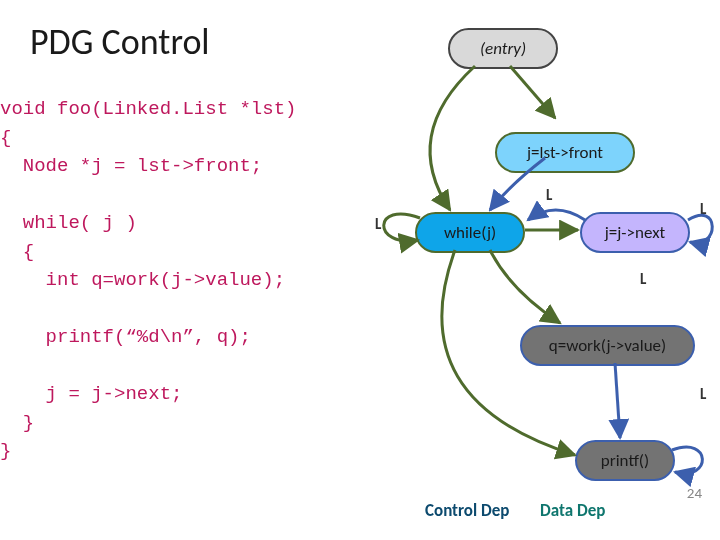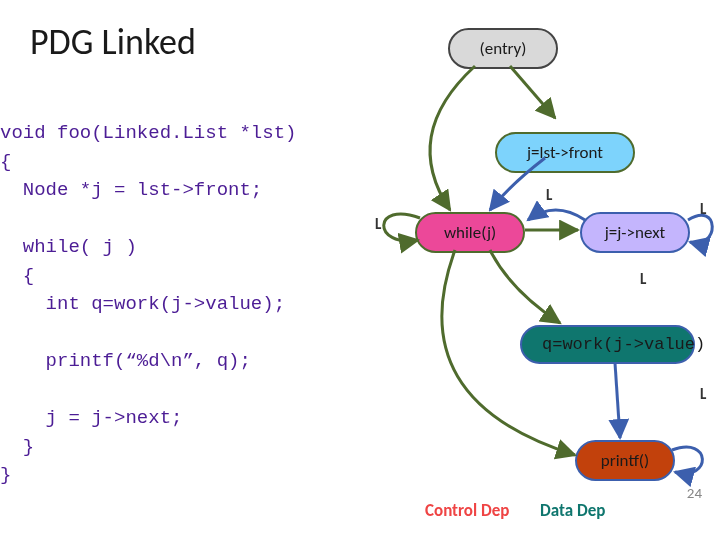--- a/index.html
+++ b/index.html
@@ -19,52 +19,51 @@
     color: #1a1a1a;
   }
   .code {
     position: absolute;
     top: 95px;
     left: 0px;
     font-family: "Courier New", monospace;
     font-size: 19px;
     line-height: 1.5;
     white-space: pre;
-    color: #4c1d95;
-    margin-top: 24px;
+    color: #be185d;
   }
   .node {
     position: absolute;
     border: 2px solid;
     border-radius: 50px;
     padding: 8px 20px;
     font-size: 17px;
     text-align: center;
     color: #1a1a1a;
     white-space: nowrap;
   }
-  .entry    { border-color: #444; background: #d9d9d9; top: 28px;  left: 448px; width: 110px; }
+  .entry    { border-color: #444; background: #d9d9d9; top: 28px;  left: 448px; width: 110px; font-style: italic; }
   .jfront   { border-color: #4f6b2d; background: #7dd3fc; top: 132px; left: 495px; width: 140px; }
-  .whilej   { border-color: #4f6b2d; background: #ec4899; top: 212px; left: 415px; width: 110px; }
+  .whilej   { border-color: #4f6b2d; background: #0ea5e9; top: 212px; left: 415px; width: 110px; }
   .jnext    { border-color: #3c5fad; background: #c4b5fd; top: 212px; left: 580px; width: 110px; }
-  .qwork    { border-color: #3c5fad; background: #0f766e; top: 325px; left: 520px; width: 175px; font-family: Liberation Mono, monospace; }
-  .printf   { border-color: #3c5fad; background: #c2410c; top: 440px; left: 575px; width: 100px; }
+  .qwork    { border-color: #3c5fad; background: #737373; top: 325px; left: 520px; width: 175px; }
+  .printf   { border-color: #3c5fad; background: #737373; top: 440px; left: 575px; width: 100px; }
   .lbl {
     position: absolute;
     font-size: 15px;
     font-weight: bold;
     color: #333;
   }
   .legend-ctrl {
     position: absolute;
     top: 500px;
     left: 425px;
     font-size: 17px;
     font-weight: bold;
-    color: #ef4444;
+    color: #0c4a6e;
   }
   .legend-data {
     position: absolute;
     top: 500px;
     left: 540px;
     font-size: 17px;
     font-weight: bold;
     color: #0f766e;
   }
   .pagenum {
@@ -77,21 +76,21 @@
   svg.arrows {
     position: absolute;
     top: 0; left: 0;
     width: 720px; height: 540px;
     pointer-events: none;
   }
 </style>
 </head>
 <body>
 
-<div class="title">PDG Linked</div>
+<div class="title">PDG Control</div>
 
 <div class="code">void foo(Linked.List *lst)
 {
   Node *j = lst-&gt;front;
 
   while( j )
   {
     int q=work(j-&gt;value);
 
     printf(“%d\n”, q);

